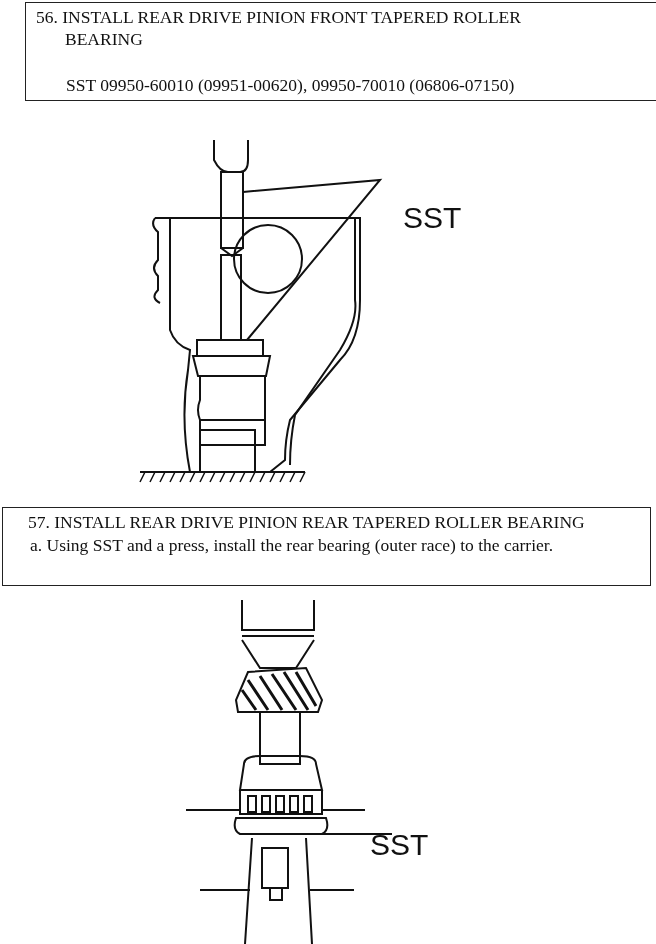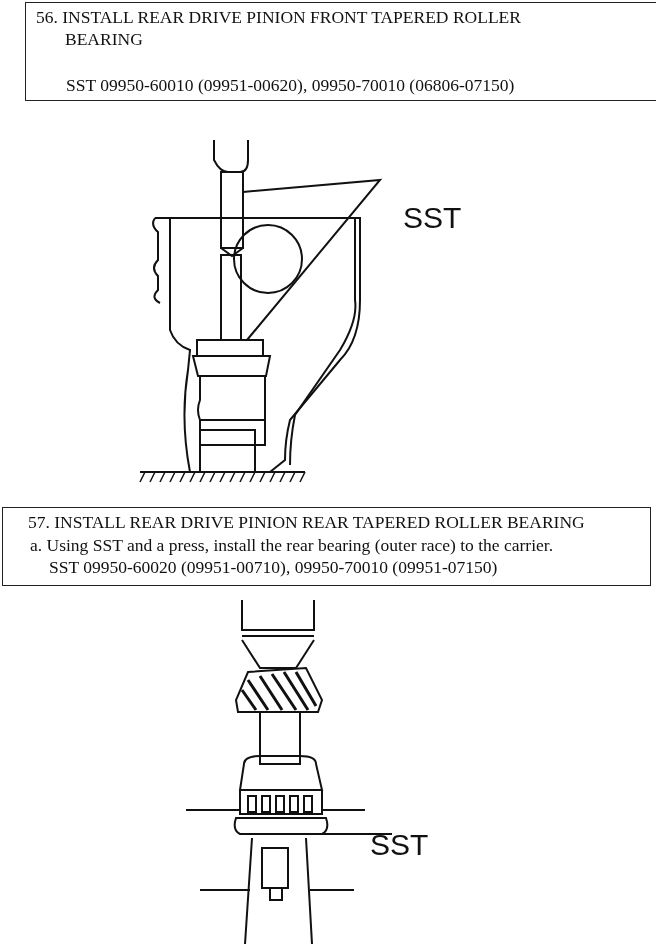--- a/index.html
+++ b/index.html
@@ -49,21 +49,20 @@
   <line x1="140" y1="472" x2="305" y2="472"></line>
   <g stroke-width="1.5">
     <path d="M145 472 l-5 10 M155 472 l-5 10 M165 472 l-5 10 M175 472 l-5 10 M185 472 l-5 10 M195 472 l-5 10 M205 472 l-5 10 M215 472 l-5 10 M225 472 l-5 10 M235 472 l-5 10 M245 472 l-5 10 M255 472 l-5 10 M265 472 l-5 10 M275 472 l-5 10 M285 472 l-5 10 M295 472 l-5 10 M305 472 l-5 10"></path>
   </g>
 </svg>
 <div class="line lbl" style="left:403px;top:164px;line-height:34px;">SST</div>
 
 <div id="box2" class="box">
   <div class="line" style="left:9px;top:4px;margin-left:16px;">57. INSTALL REAR DRIVE PINION REAR TAPERED ROLLER BEARING</div>
   <div class="line" style="left:27px;top:27px;text-align:right;">a. Using SST and a press, install the rear bearing (outer race) to the carrier.</div>
-  <div class="line" style="left:46px;top:49px;">SST 09950-60020 (09951-00710), 09950-70010 (09951-07150)</div>
 </div>
 
 <svg width="656" height="358" style="left:0;top:586px;" viewBox="0 586 656 358" fill="none" stroke="#111" stroke-width="2">
 
   <path d="M242 600 L242 630 L314 630 L314 600"></path>
   <path d="M242 636 L314 636"></path>
   <path d="M242 640 L260 668 L296 668 L314 640"></path>
 
   <path d="M248 672 L306 668 L322 700 L318 712 L238 712 L236 700 Z"></path>
   <g stroke-width="3">

